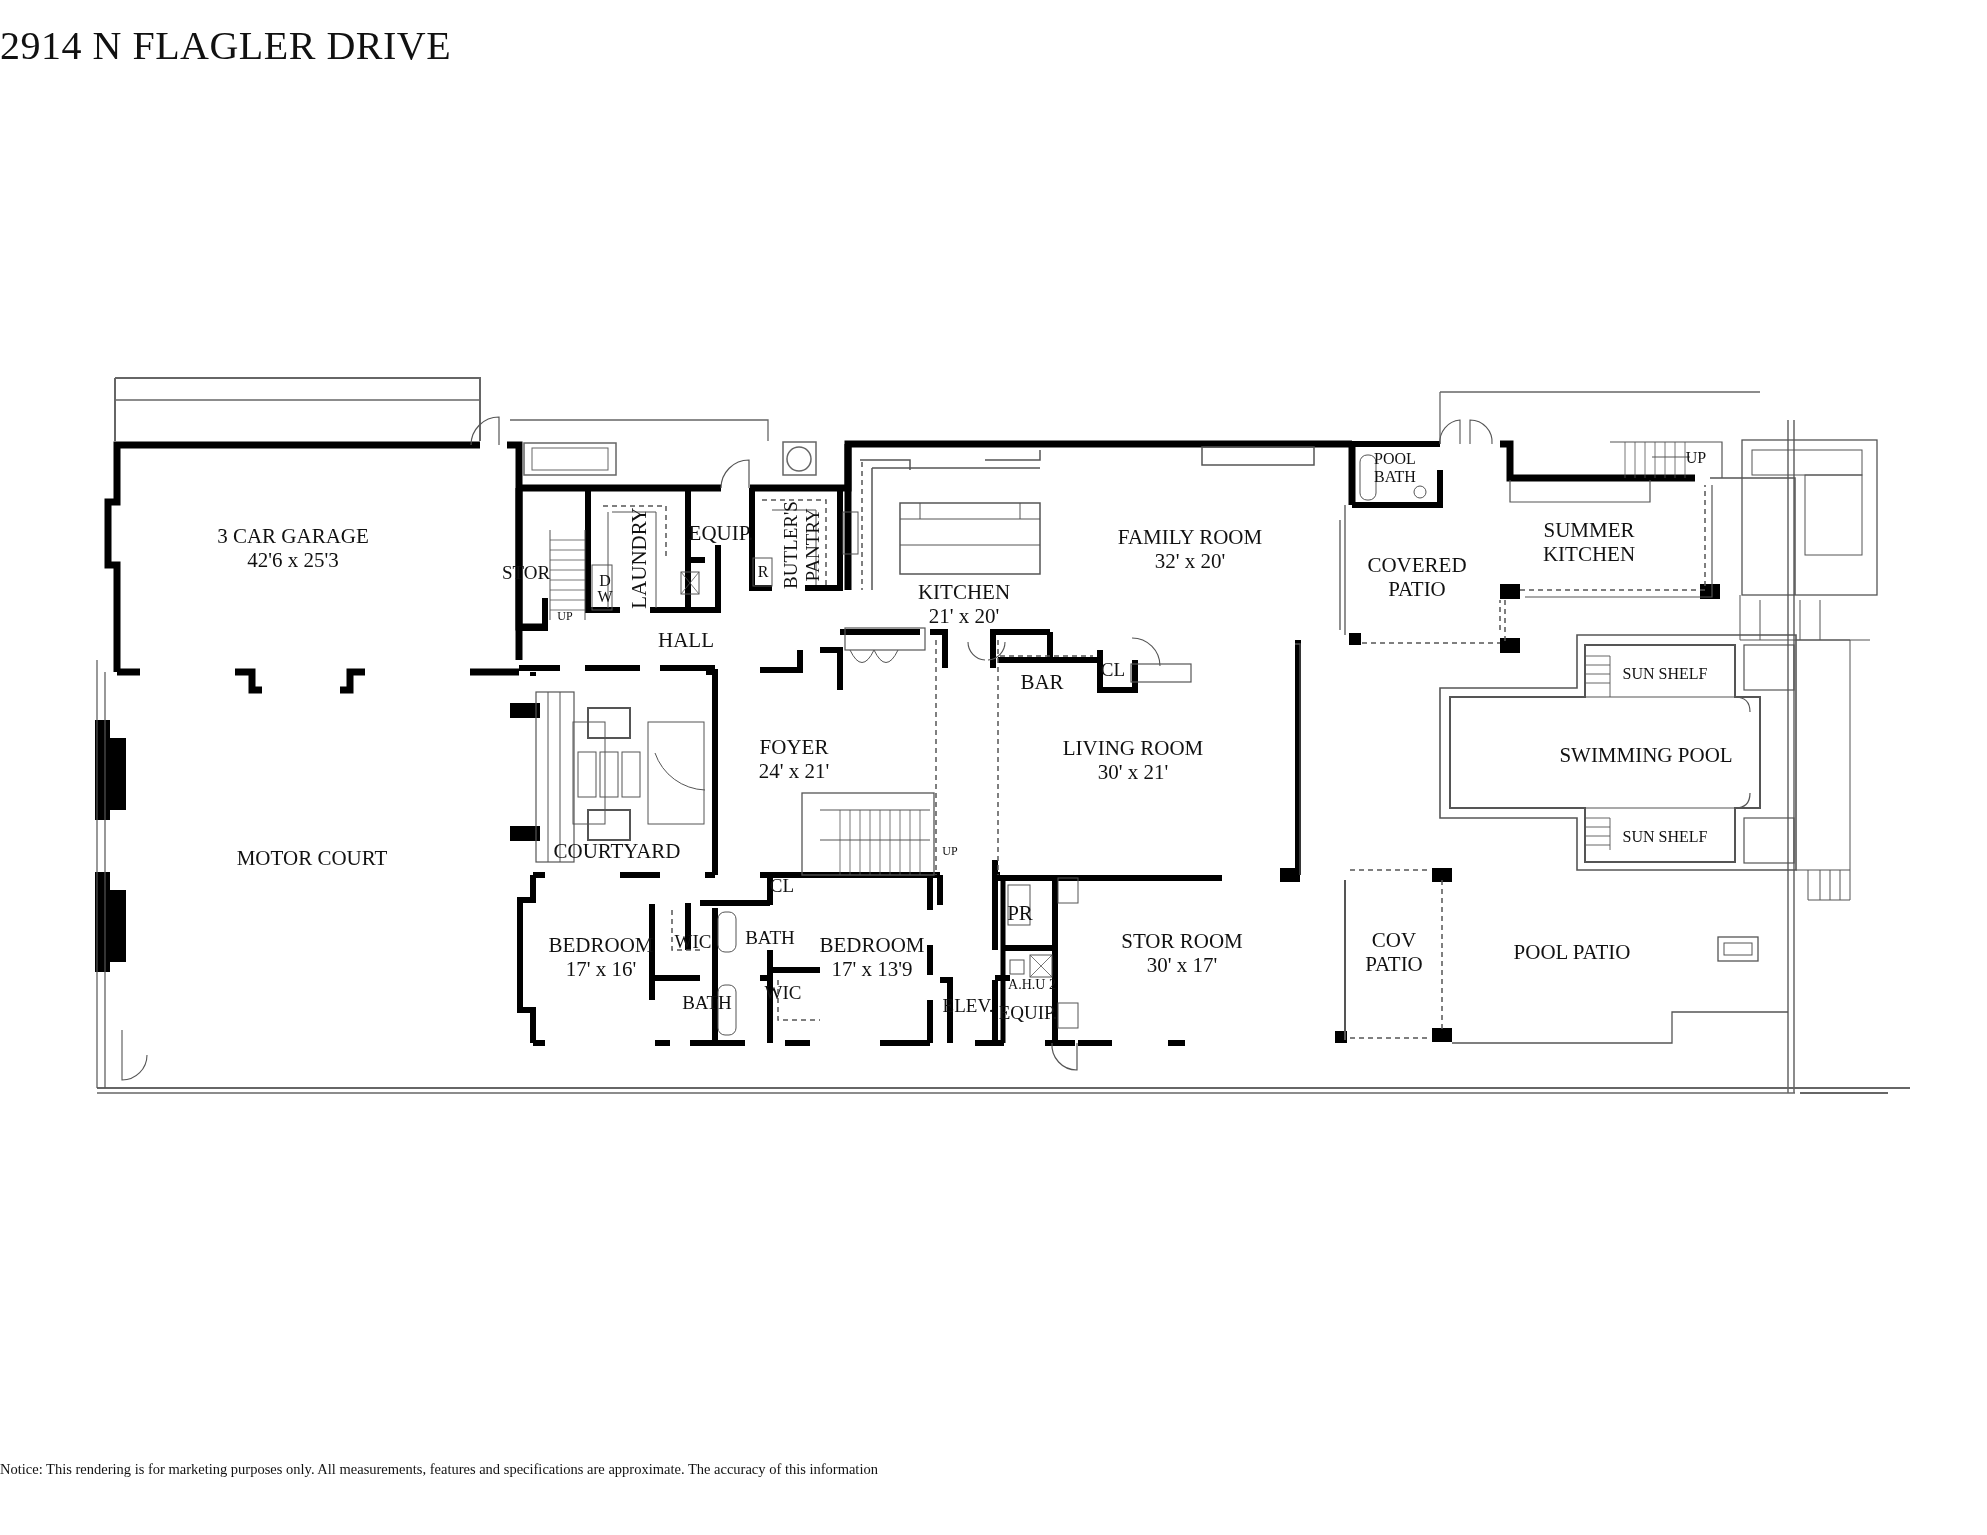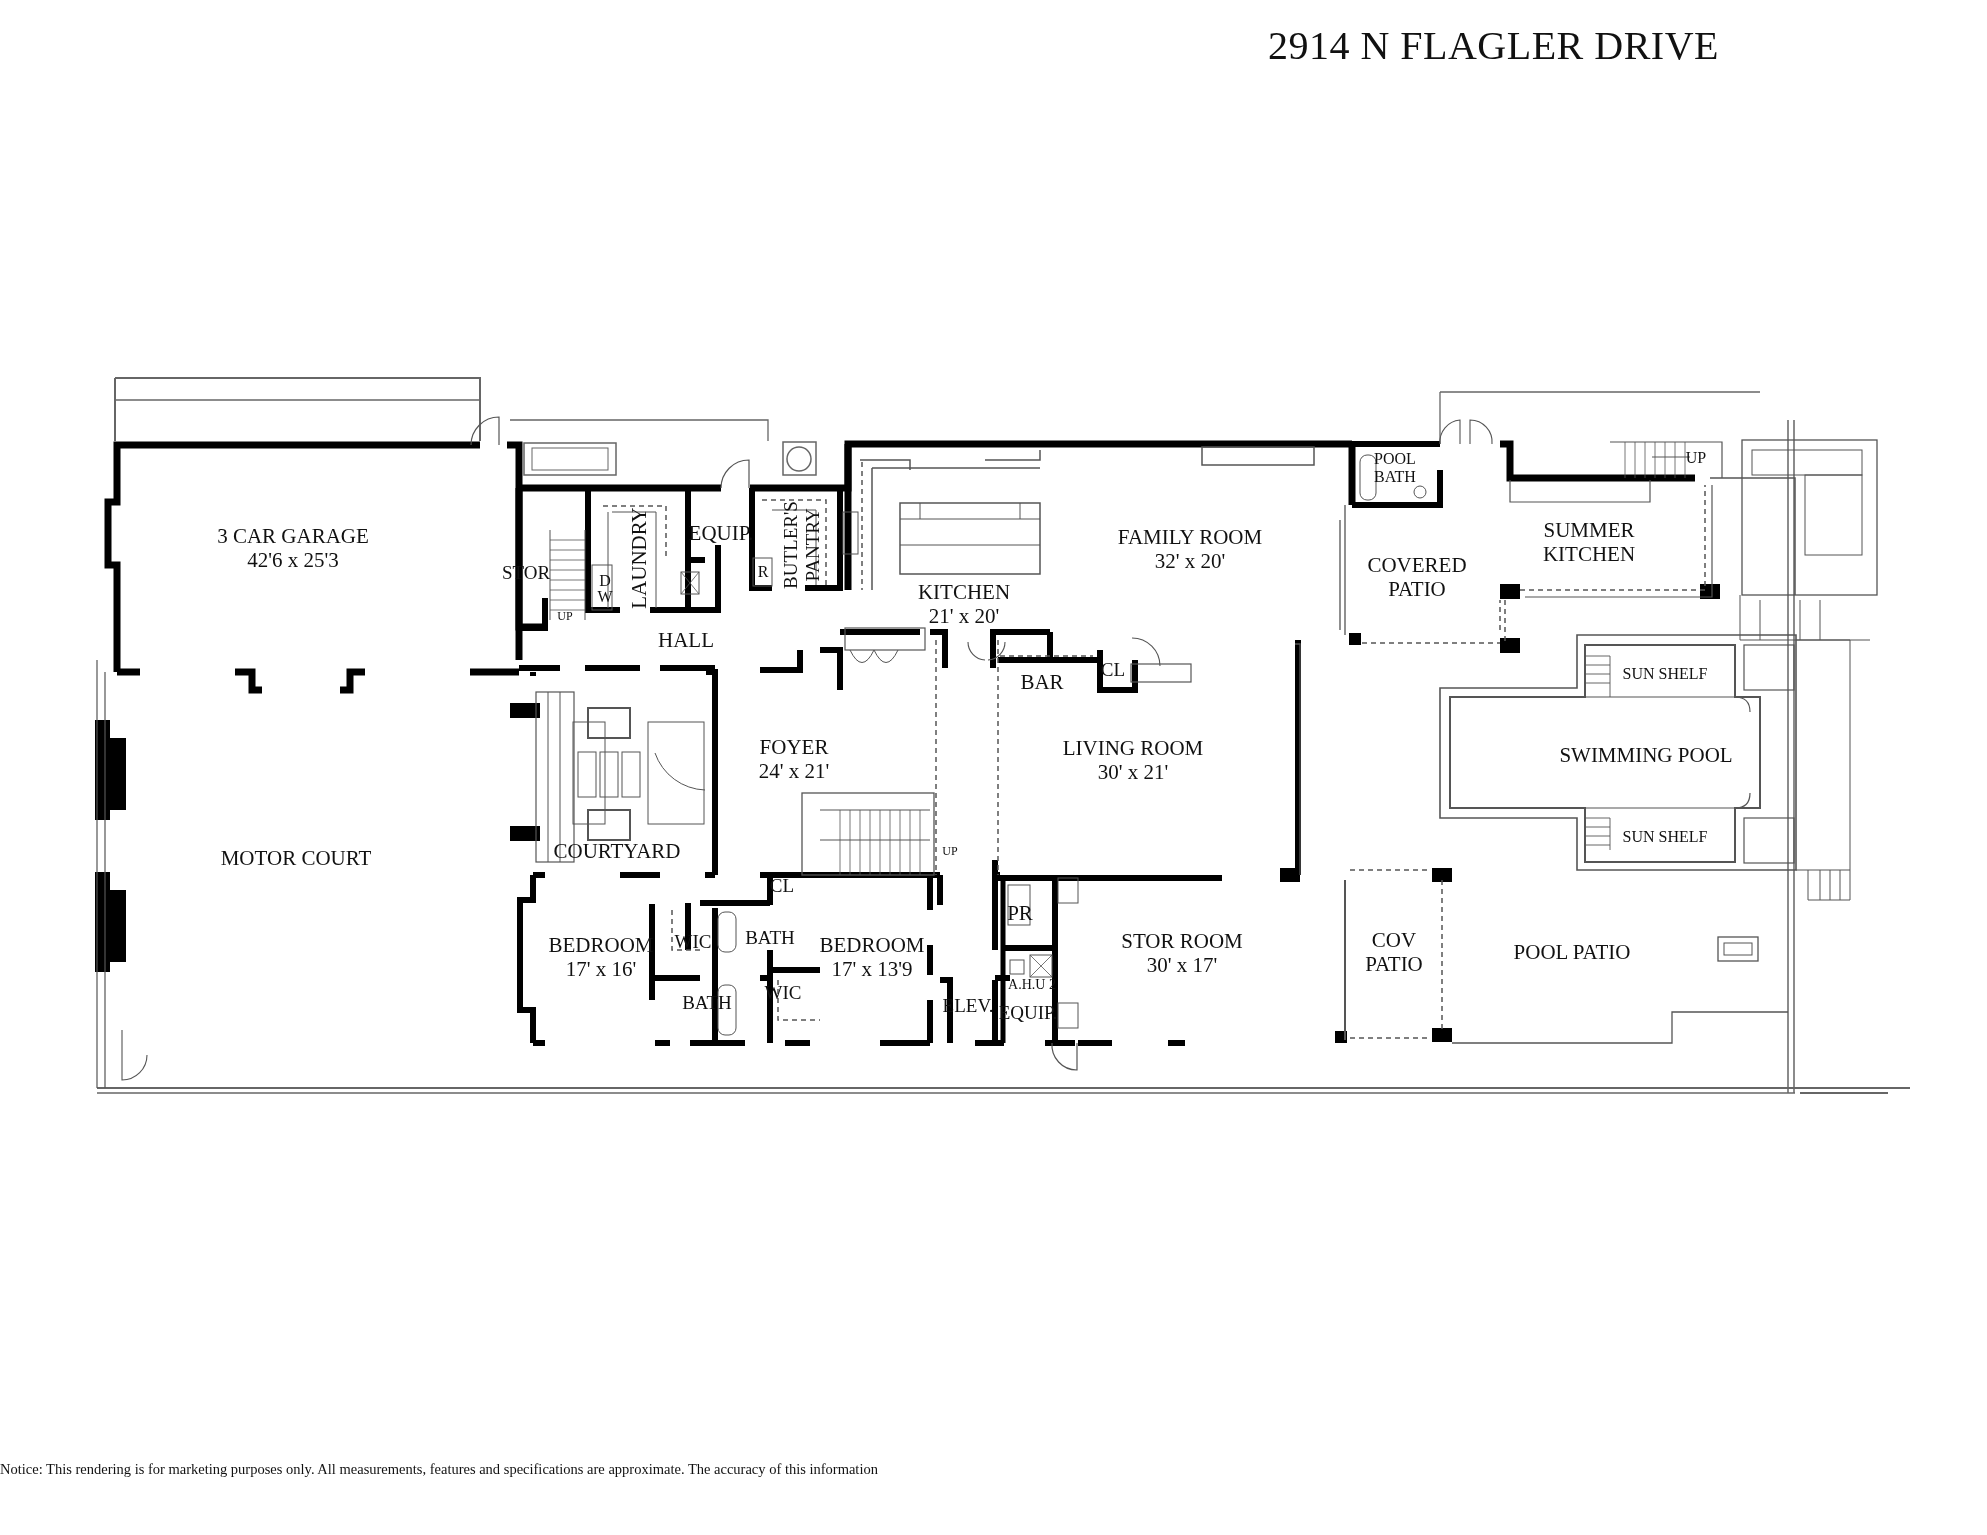--- a/index.html
+++ b/index.html
@@ -1,17 +1,17 @@
 <!DOCTYPE html>
 <html><head>
 <meta charset="utf-8">
 <style>
   html, body { margin:0; padding:0; background:#ffffff; }
   body { width:1987px; height:1535px; position:relative; overflow:hidden; font-family:"Liberation Serif","DejaVu Serif",serif; color:#111; }
-  .title { position:absolute; left:0; width:1719px; top:22px; text-align:right; font-size:40px; letter-spacing:0.5px; }
+  .title { position:absolute; left:0; width:1719px; top:22px; text-align:left; font-size:40px; letter-spacing:0.5px; }
   svg.plan { position:absolute; left:0; top:0; }
   .lbl { position:absolute; text-align:center; line-height:1.15; white-space:nowrap; transform:translate(-50%,-50%); }
   .lg { font-size:21px; }
   .md { font-size:19px; }
   .sm { font-size:16px; }
   .xs { font-size:12px; }
   .vert { transform:translate(-50%,-50%) rotate(-90deg); }
   .notice { position:absolute; left:0; width:1987px; top:1460px; text-align:left; font-size:14.5px; line-height:1.32; }
 </style>
 </head>
@@ -279,21 +279,21 @@
 <div class="lbl lg" style="left:794px;top:759px">
     <div>FOYER</div>
     <div>24' x 21'</div>
   </div>
 <div class="lbl xs" style="left:950px;top:852px">UP</div>
 <div class="lbl lg" style="left:1133px;top:760px">
     <div>LIVING ROOM</div>
     <div>30' x 21'</div>
   </div>
 <div class="lbl lg" style="left:617px;top:851px">COURTYARD</div>
-<div class="lbl lg" style="left:296px;top:858px">MOTOR COURT</div>
+<div class="lbl lg" style="left:312px;top:858px">MOTOR COURT</div>
 <div class="lbl lg" style="left:601px;top:957px">
     <div>BEDROOM</div>
     <div>17' x 16'</div>
   </div>
 <div class="lbl lg" style="left:872px;top:957px">
     <div>BEDROOM</div>
     <div>17' x 13'9</div>
   </div>
 <div class="lbl md" style="left:693px;top:942px">WIC</div>
 <div class="lbl md" style="left:783px;top:993px">WIC</div>

